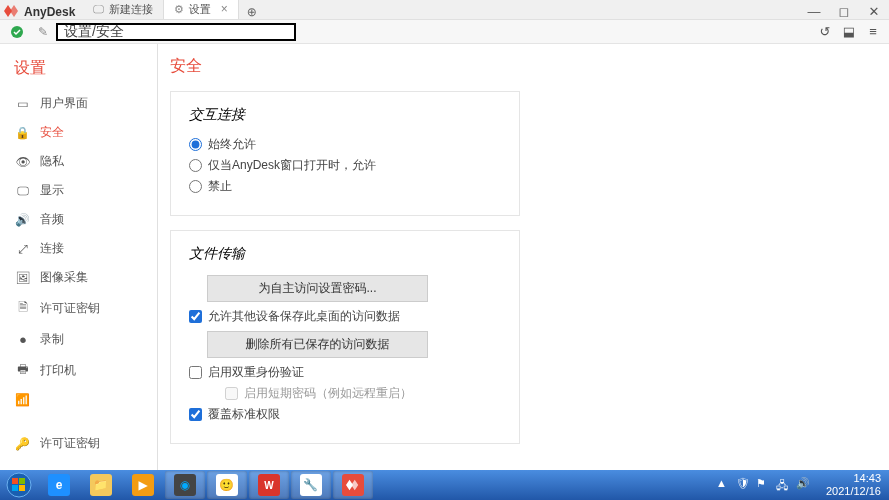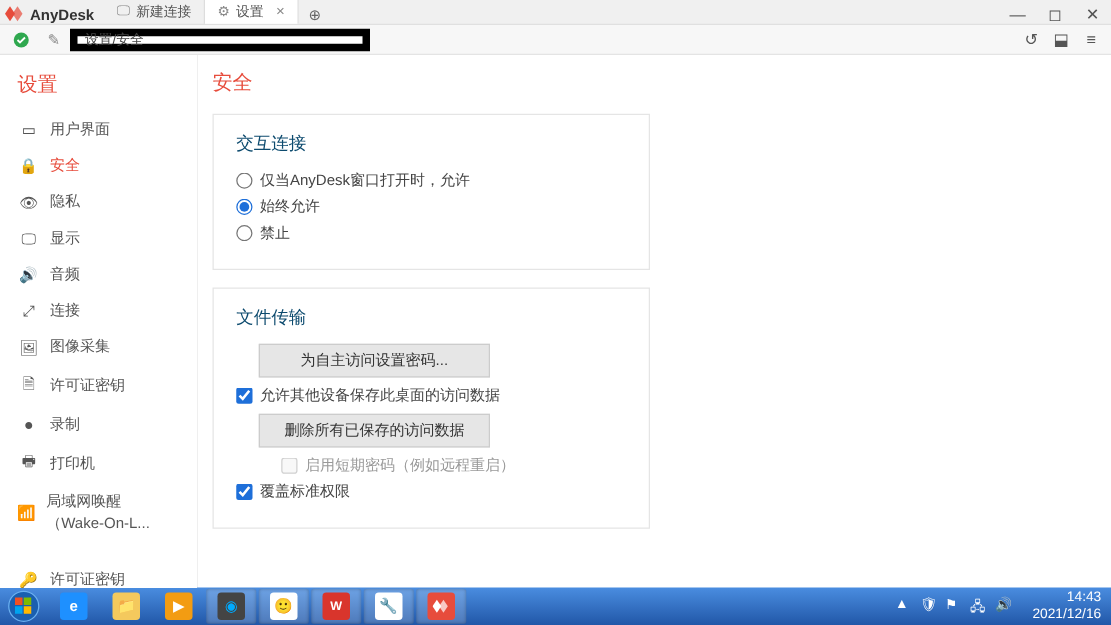--- a/index.html
+++ b/index.html
@@ -14,42 +14,42 @@
 .titlebar .tab.active { background: #fff; }
 .titlebar .tab .tab-icon { margin-right: 5px; color: #888; }
 .titlebar .tab .close { margin-left: 10px; color: #888; cursor: pointer; font-size: 12px; }
 .titlebar .newtab { padding: 0 8px; color: #666; }
 .titlebar .spacer { flex: 1; }
 .titlebar .winbtn { width: 30px; text-align: center; color: #555; font-size: 13px; cursor: pointer; }
 
 
 .addrbar { height: 24px; background: #f7f7f7; display: flex; align-items: center; border-bottom: 1px solid #e4e4e4; padding: 0 4px; }
 .addrbar .status-icon { width: 18px; height: 18px; margin: 0 4px; display: flex; align-items: center; justify-content: center; }
-.addrbar .path-box { flex: 0 0 240px; background: #fff; border: 6px solid #000000; height: 18px; display: flex; align-items: center; padding: 0 6px; font-size: 11px; color: #444; }
+.addrbar .path-box { flex: 0 0 240px; background: #fff; border: 2px solid #000000; height: 18px; display: flex; align-items: center; padding: 0 6px; font-size: 14px; color: #444; }
 .addrbar .spacer { flex: 1; }
 .addrbar .toolbtn { width: 24px; text-align: center; color: #555; cursor: pointer; font-size: 13px; }
 
 
 .main { display: flex; height: calc(100% - 20px - 24px - 30px); }
 .sidebar { width: 158px; border-right: 1px solid #e0e0e0; padding-top: 10px; background: #fff; overflow-y: auto; }
 .sidebar .heading { color: #e74c3c; font-size: 16px; padding: 4px 14px 10px; }
 .sidebar .item { display: flex; align-items: center; padding: 6px 14px; color: #555; cursor: pointer; font-size: 12px; }
 .sidebar .item.active { color: #e74c3c; }
 .sidebar .item .icon { width: 18px; margin-right: 8px; display: inline-flex; justify-content: center; color: inherit; font-size: 12px; }
 .sidebar .divider { height: 16px; }
 
 .content { flex: 1; padding: 12px 0 0 12px; overflow-y: auto; }
 .content .page-title { color: #e74c3c; font-size: 16px; margin-bottom: 14px; }
 .card { width: 350px; border: 1px solid #e5e5e5; padding: 14px 18px 16px; margin-bottom: 14px; }
-.card .card-title { font-size: 14px; color: #0c4a6e; margin-bottom: 12px; }
+.card .card-title { font-size: 14px; color: #000000; margin-bottom: 12px; font-style: italic; }
 .card .row { display: flex; align-items: center; margin: 4px 0; font-size: 12px; color: #444; }
 .card .row input[type="radio"], .card .row input[type="checkbox"] { margin-right: 6px; }
 .card .row.indent2 { margin-left: 36px; color: #999; }
 .card .row.indent2 input { accent-color: #999; }
-.card .btn { display: block; width: 185px; margin: 6px 0 6px 18px; background: #e6e6e6; border: 1px solid #ccc; text-align: center; padding: 4px 0; font-size: 12px; color: #333; cursor: pointer; }
+.card .btn { display: block; width: 221px; margin: 6px 0 6px 18px; background: #e6e6e6; border: 1px solid #ccc; text-align: center; padding: 4px 0; font-size: 12px; color: #333; cursor: pointer; }
 input[type="checkbox"], input[type="radio"] { accent-color: #1e6fd9; }
 
 
 .taskbar { position: absolute; bottom: 0; left: 0; right: 0; height: 30px; background: linear-gradient(to bottom, #4a8de0, #2157a8); display: flex; align-items: center; }
 .taskbar .start { width: 38px; height: 30px; display: flex; align-items: center; justify-content: center; }
 .taskbar .titem { width: 40px; height: 28px; margin: 1px; display: flex; align-items: center; justify-content: center; border-radius: 2px; cursor: pointer; }
 .taskbar .titem.active { background: rgba(255,255,255,0.2); box-shadow: inset 0 0 3px rgba(0,0,0,0.3); }
 .taskbar .spacer { flex: 1; }
 .taskbar .tray { display: flex; align-items: center; padding: 0 4px; }
 .taskbar .tray .tico { width: 16px; height: 16px; margin: 0 2px; color: #fff; font-size: 11px; }
@@ -139,57 +139,60 @@
     <div class="item">
         <span class="icon">⏺</span>
         <span>录制</span>
       </div>
     <div class="item">
         <span class="icon">🖶</span>
         <span>打印机</span>
       </div>
     <div class="item">
         <span class="icon">📶</span>
-        <span>局域网唤醒（Wake-On-L...</span>
       </div>
     <div class="divider"></div>
     <div class="item">
         <span class="icon">🔑</span>
         <span>许可证密钥</span>
       </div>
 
   </div>
 
   <div class="content">
     <div class="page-title">安全</div>
 
     <div class="card">
       <div class="card-title">交互连接</div>
       <label class="row">
+          <input type="radio" name="ic" checked="" style="">
+          <span>始终允许</span>
+        </label>
+      <label class="row">
           <input type="radio" name="ic" style="">
           <span>仅当AnyDesk窗口打开时，允许</span>
-        </label>
-      <label class="row">
-          <input type="radio" name="ic" checked="" style="">
-          <span>始终允许</span>
         </label>
       <label class="row">
           <input type="radio" name="ic" style="">
           <span>禁止</span>
         </label>
     </div>
 
     <div class="card">
       <div class="card-title">文件传输</div>
       <div class="btn">为自主访问设置密码...</div>
       <label class="row">
           <input type="checkbox" checked="" style="">
           <span>允许其他设备保存此桌面的访问数据</span>
         </label>
       <div class="btn">删除所有已保存的访问数据</div>
+      <label class="row">
+          <input type="checkbox" style="">
+          <span>启用双重身份验证</span>
+        </label>
       <label class="row indent2">
           <input type="checkbox" disabled="" style="">
           <span>启用短期密码（例如远程重启）</span>
         </label>
       <label class="row">
           <input type="checkbox" checked="" style="">
           <span>覆盖标准权限</span>
         </label>
 
     </div>

